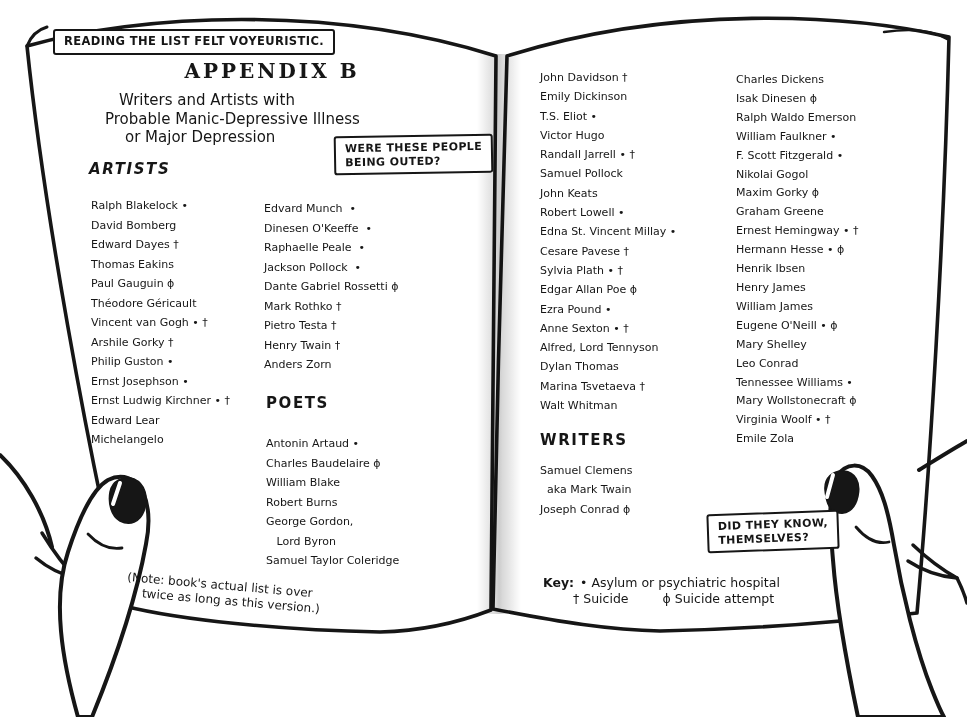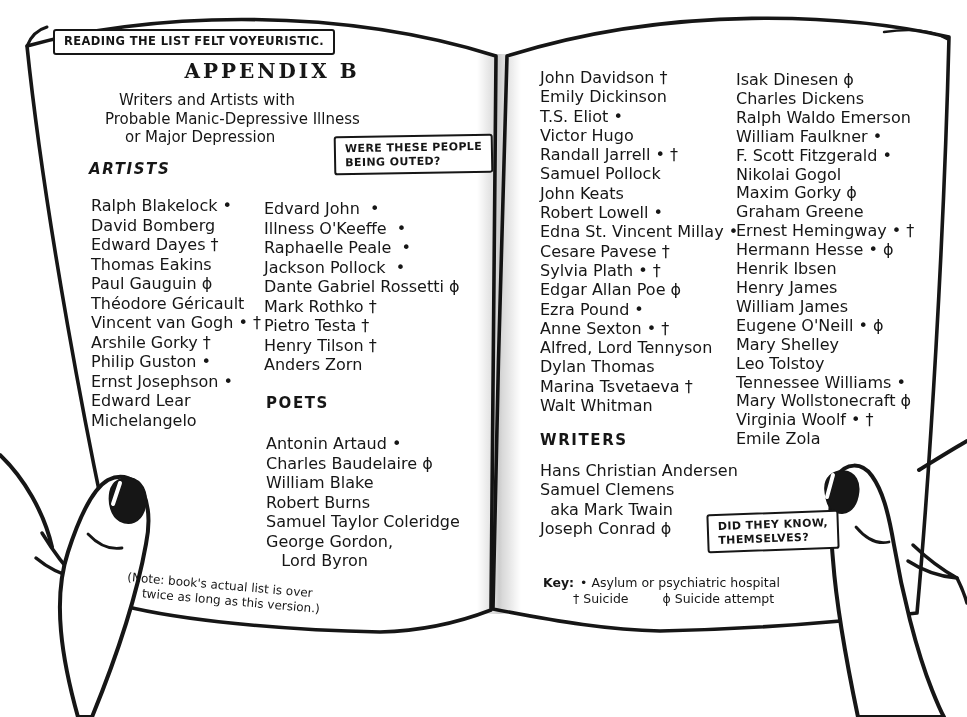--- a/index.html
+++ b/index.html
@@ -29,21 +29,21 @@
   .subtitle{left:105px;top:91px;font-size:15px;line-height:18.5px;}
   .subtitle .l1{margin-left:14px;}
   .subtitle .l3{margin-left:20px;}
 
   .sec-head{position:absolute;font-weight:700;font-size:15px;letter-spacing:1.6px;}
   .h-artists{left:89px;top:160px;font-style:italic;}
   .h-poets{left:266px;top:394px;}
   .h-writers{left:540px;top:431px;}
 
   
-  .namelist{position:absolute;font-size:16px;line-height:19.5px;}
+  .namelist{position:absolute;font-size:11px;line-height:19.5px;}
   .namelist .row{white-space:pre-wrap;}
   .artists1{left:91px;top:196px;}
   .artists2{left:264px;top:199px;}
   .poets{left:266px;top:434px;}
   .rcol1{left:540px;top:68px;line-height:19.3px;}
   .writers{left:540px;top:461px;line-height:19.3px;}
   .rcol2{left:736px;top:71px;line-height:18.9px;}
 
   
   .note{left:128px;top:570px;font-size:12px;line-height:14.5px;
@@ -153,48 +153,49 @@
       <div class="row">Ralph Blakelock •</div>
       <div class="row">David Bomberg</div>
       <div class="row">Edward Dayes †</div>
       <div class="row">Thomas Eakins</div>
       <div class="row">Paul Gauguin ϕ</div>
       <div class="row">Théodore Géricault</div>
       <div class="row">Vincent van Gogh • †</div>
       <div class="row">Arshile Gorky †</div>
       <div class="row">Philip Guston •</div>
       <div class="row">Ernst Josephson •</div>
+      <div class="row">Ernst Ludwig Kirchner • †</div>
       <div class="row">Edward Lear</div>
       <div class="row">Michelangelo</div>
     </div>
 
   <div class="namelist artists2">
 
-  <div class="row">Edvard John  •</div>
-      <div class="row">Illness O'Keeffe  •</div>
+  <div class="row">Edvard Munch  •</div>
+      <div class="row">Dinesen O'Keeffe  •</div>
       <div class="row">Raphaelle Peale  •</div>
       <div class="row">Jackson Pollock  •</div>
       <div class="row">Dante Gabriel Rossetti ϕ</div>
       <div class="row">Mark Rothko †</div>
       <div class="row">Pietro Testa †</div>
-      <div class="row">Henry Tilson †</div>
+      <div class="row">Henry Twain †</div>
       <div class="row">Anders Zorn</div>
     </div>
 
   <div class="sec-head h-poets">POETS</div>
 
   <div class="namelist poets">
 
   <div class="row">Antonin Artaud •</div>
       <div class="row">Charles Baudelaire ϕ</div>
       <div class="row">William Blake</div>
       <div class="row">Robert Burns</div>
-      <div class="row">Samuel Taylor Coleridge</div>
       <div class="row">George Gordon,
    Lord Byron</div>
+      <div class="row">Samuel Taylor Coleridge</div>
     </div>
 
   <div class="txt note">
     <div class="l1">(Note: book's actual list is over</div>
     <div class="l2">twice as long as this version.)</div>
   </div>
 
   <div class="namelist rcol1">
 
   <div class="row">John Davidson †</div>
@@ -214,44 +215,43 @@
       <div class="row">Alfred, Lord Tennyson</div>
       <div class="row">Dylan Thomas</div>
       <div class="row">Marina Tsvetaeva †</div>
       <div class="row">Walt Whitman</div>
     </div>
 
   <div class="sec-head h-writers">WRITERS</div>
 
   <div class="namelist writers">
 
-  <div class="row">Hans Christian Andersen</div>
       <div class="row">Samuel Clemens
   aka Mark Twain</div>
       <div class="row">Joseph Conrad ϕ</div>
     </div>
 
   <div class="namelist rcol2">
 
-  <div class="row">Isak Dinesen ϕ</div>
-      <div class="row">Charles Dickens</div>
+  <div class="row">Charles Dickens</div>
+      <div class="row">Isak Dinesen ϕ</div>
       <div class="row">Ralph Waldo Emerson</div>
       <div class="row">William Faulkner •</div>
       <div class="row">F. Scott Fitzgerald •</div>
       <div class="row">Nikolai Gogol</div>
       <div class="row">Maxim Gorky ϕ</div>
       <div class="row">Graham Greene</div>
       <div class="row">Ernest Hemingway • †</div>
       <div class="row">Hermann Hesse • ϕ</div>
       <div class="row">Henrik Ibsen</div>
       <div class="row">Henry James</div>
       <div class="row">William James</div>
       <div class="row">Eugene O'Neill • ϕ</div>
       <div class="row">Mary Shelley</div>
-      <div class="row">Leo Tolstoy</div>
+      <div class="row">Leo Conrad</div>
       <div class="row">Tennessee Williams •</div>
       <div class="row">Mary Wollstonecraft ϕ</div>
       <div class="row">Virginia Woolf • †</div>
       <div class="row">Emile Zola</div>
     </div>
 
   <div class="txt key">
     <div class="kline">
       <span class="klabel">Key:</span><span>• Asylum or psychiatric hospital</span>
     </div>

